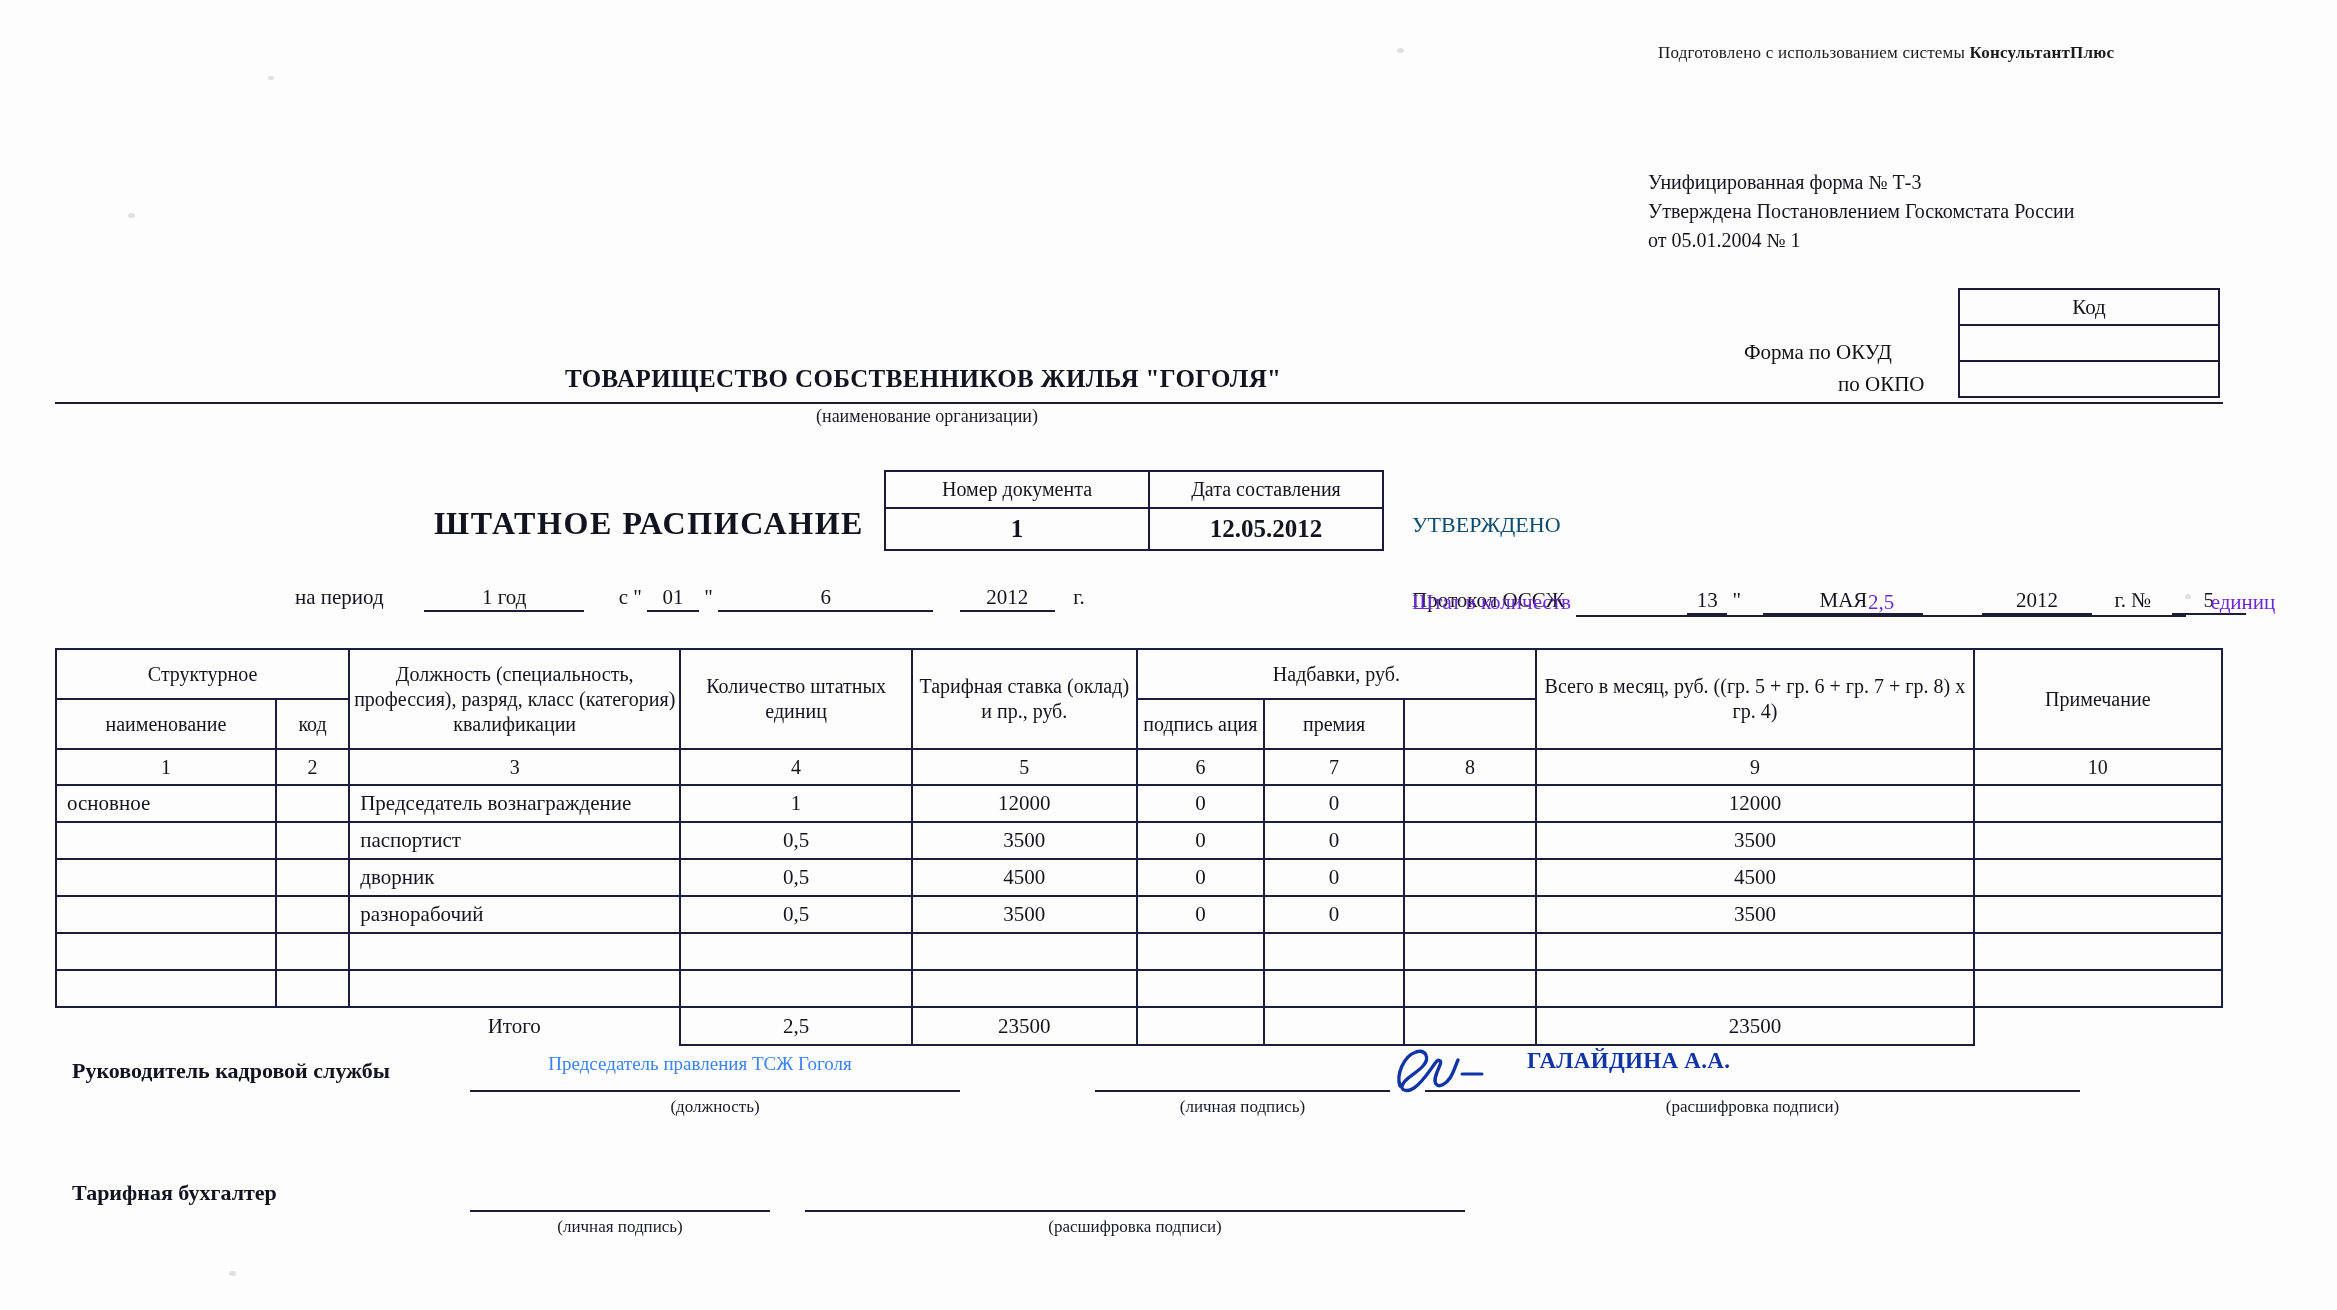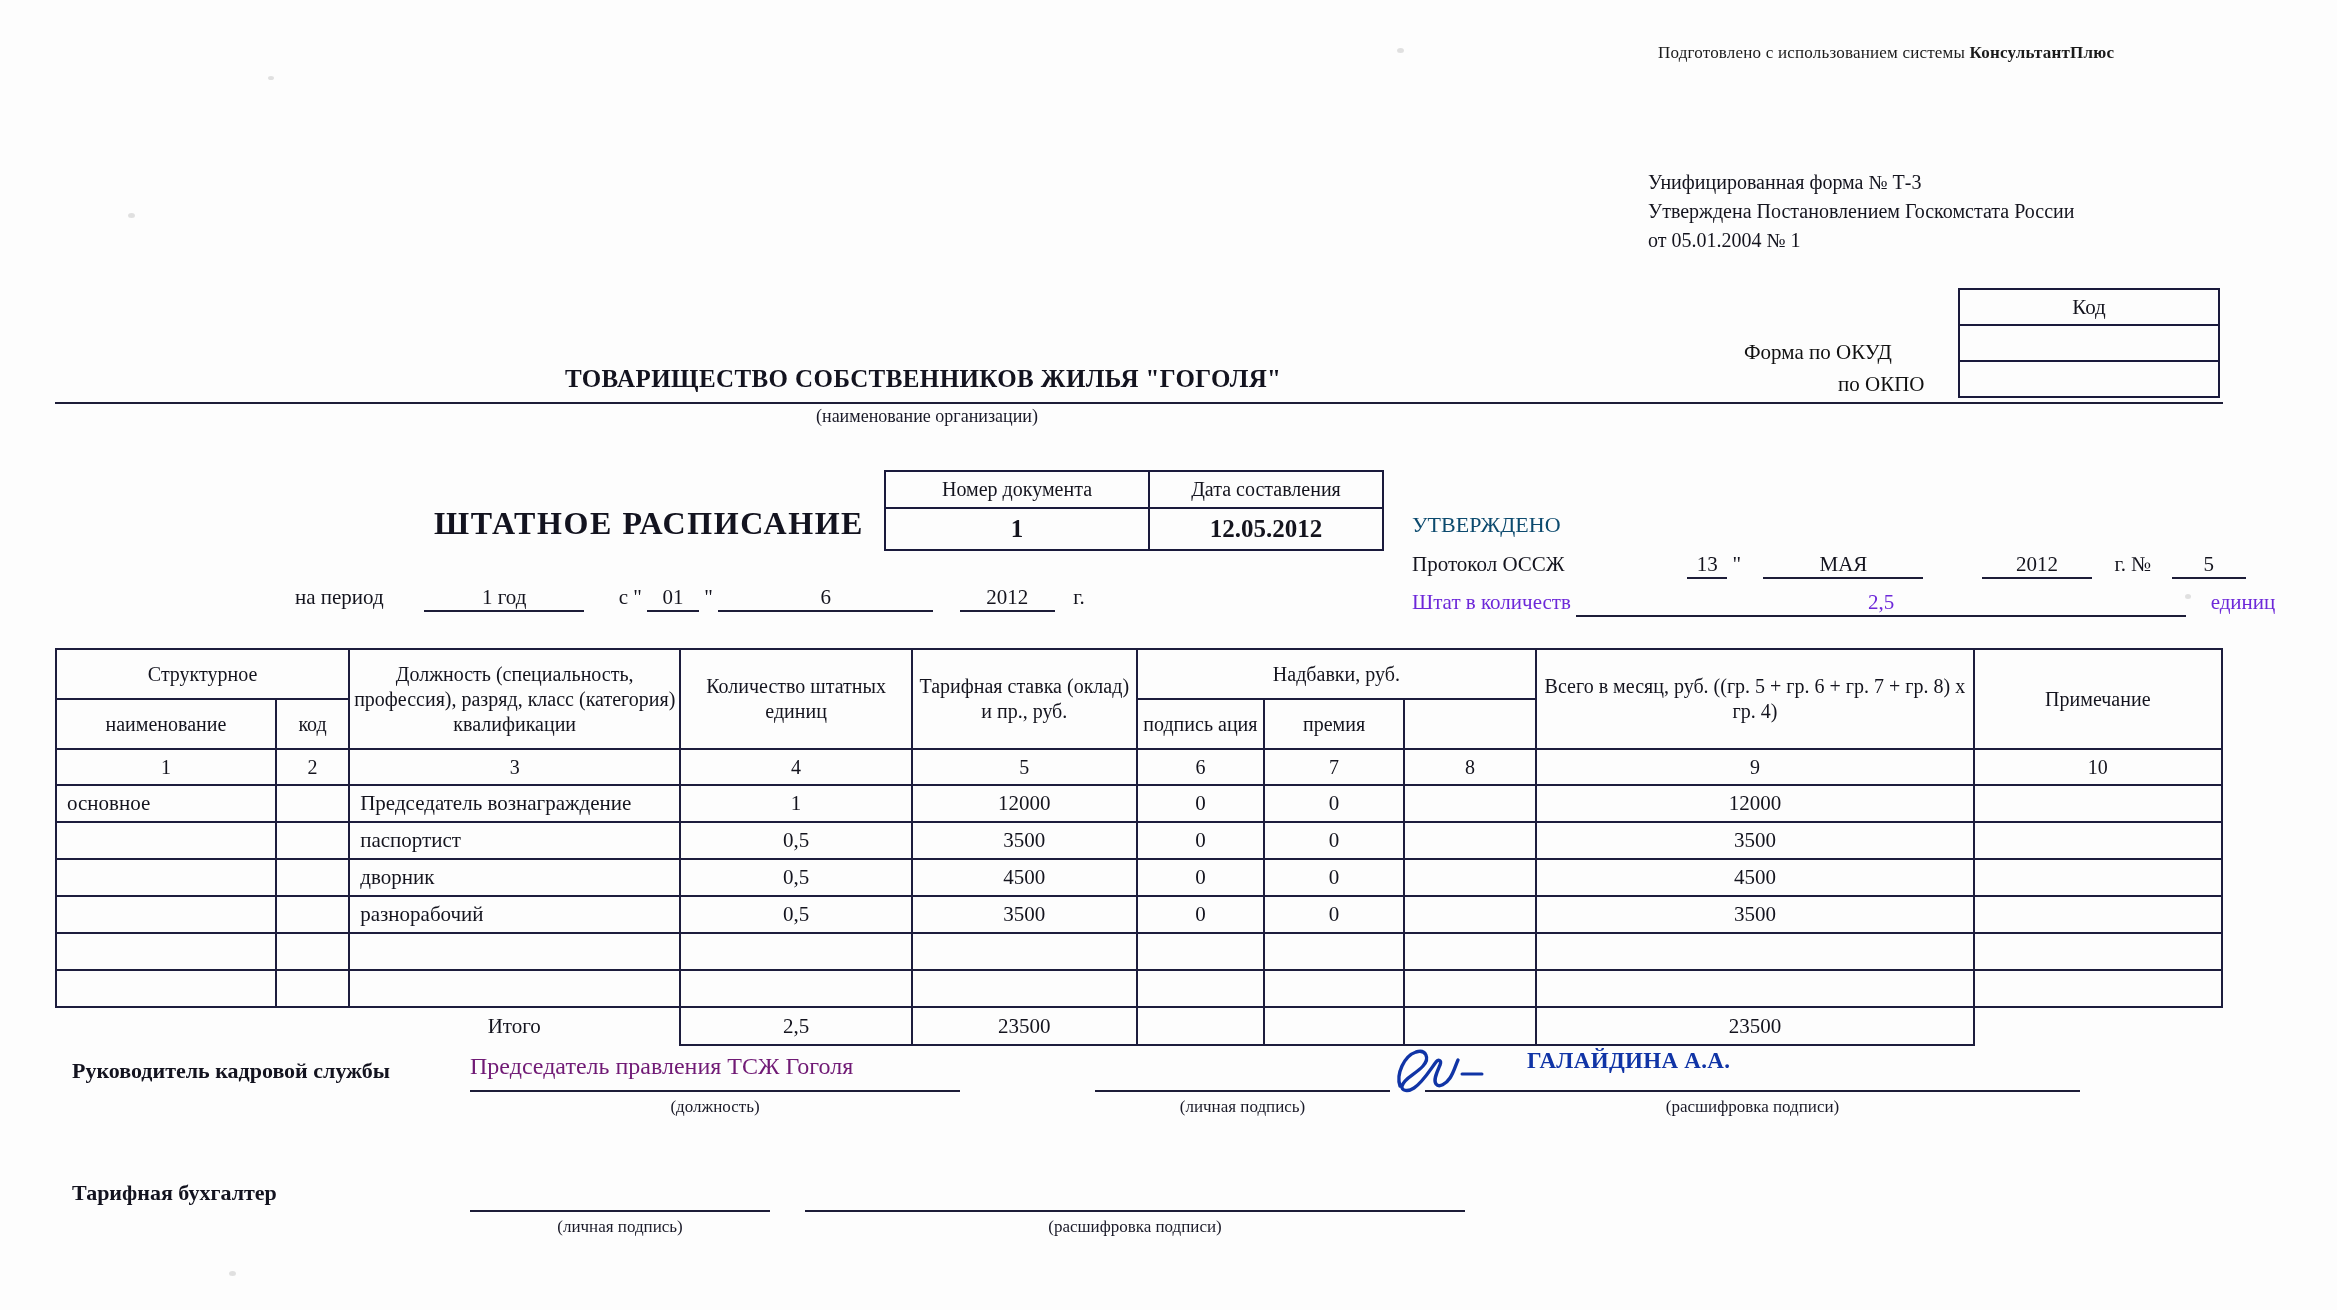--- a/index.html
+++ b/index.html
@@ -141,21 +141,21 @@
     white-space: nowrap;
     color: #14141e;
   }
   .approved-line2 {
     left: 1412px; top: 590px;
     font-size: 21px;
     white-space: nowrap;
     color: #6d28d9;
   }
   .ul { display: inline-block; text-align: center; border-bottom: 2px solid #1d1d38; }
-  .u-day   { width: 40px; }
+  .u-day   { width: 40px; margin-top: 36px; }
   .u-month { width: 160px; }
   .u-year  { width: 110px; }
   .u-num   { width: 74px; }
   .u-count { width: 610px; }
 
   
   .maintable {
     left: 55px; top: 648px;
     border-collapse: collapse;
     table-layout: fixed;
@@ -186,24 +186,24 @@
     color: #13131f;
     white-space: nowrap;
   }
   .sig-hr { border-top: 2px solid #1d1d38; height: 0; }
   .sig-caption {
     font-size: 17px;
     color: #1a1a28;
     text-align: center;
   }
   .sig-value {
-    font-size: 24px;
-    color: #701a75;
-    white-space: nowrap;
-    text-align: left;
+    font-size: 19px;
+    color: #3b82f6;
+    white-space: nowrap;
+    text-align: center;
   }
   .sig-name {
     font-size: 23px;
     font-weight: 700;
     color: #1034a6;
     white-space: nowrap;
     letter-spacing: 0.3px;
   }
   .signature-mark {
     width: 150px; height: 60px;

